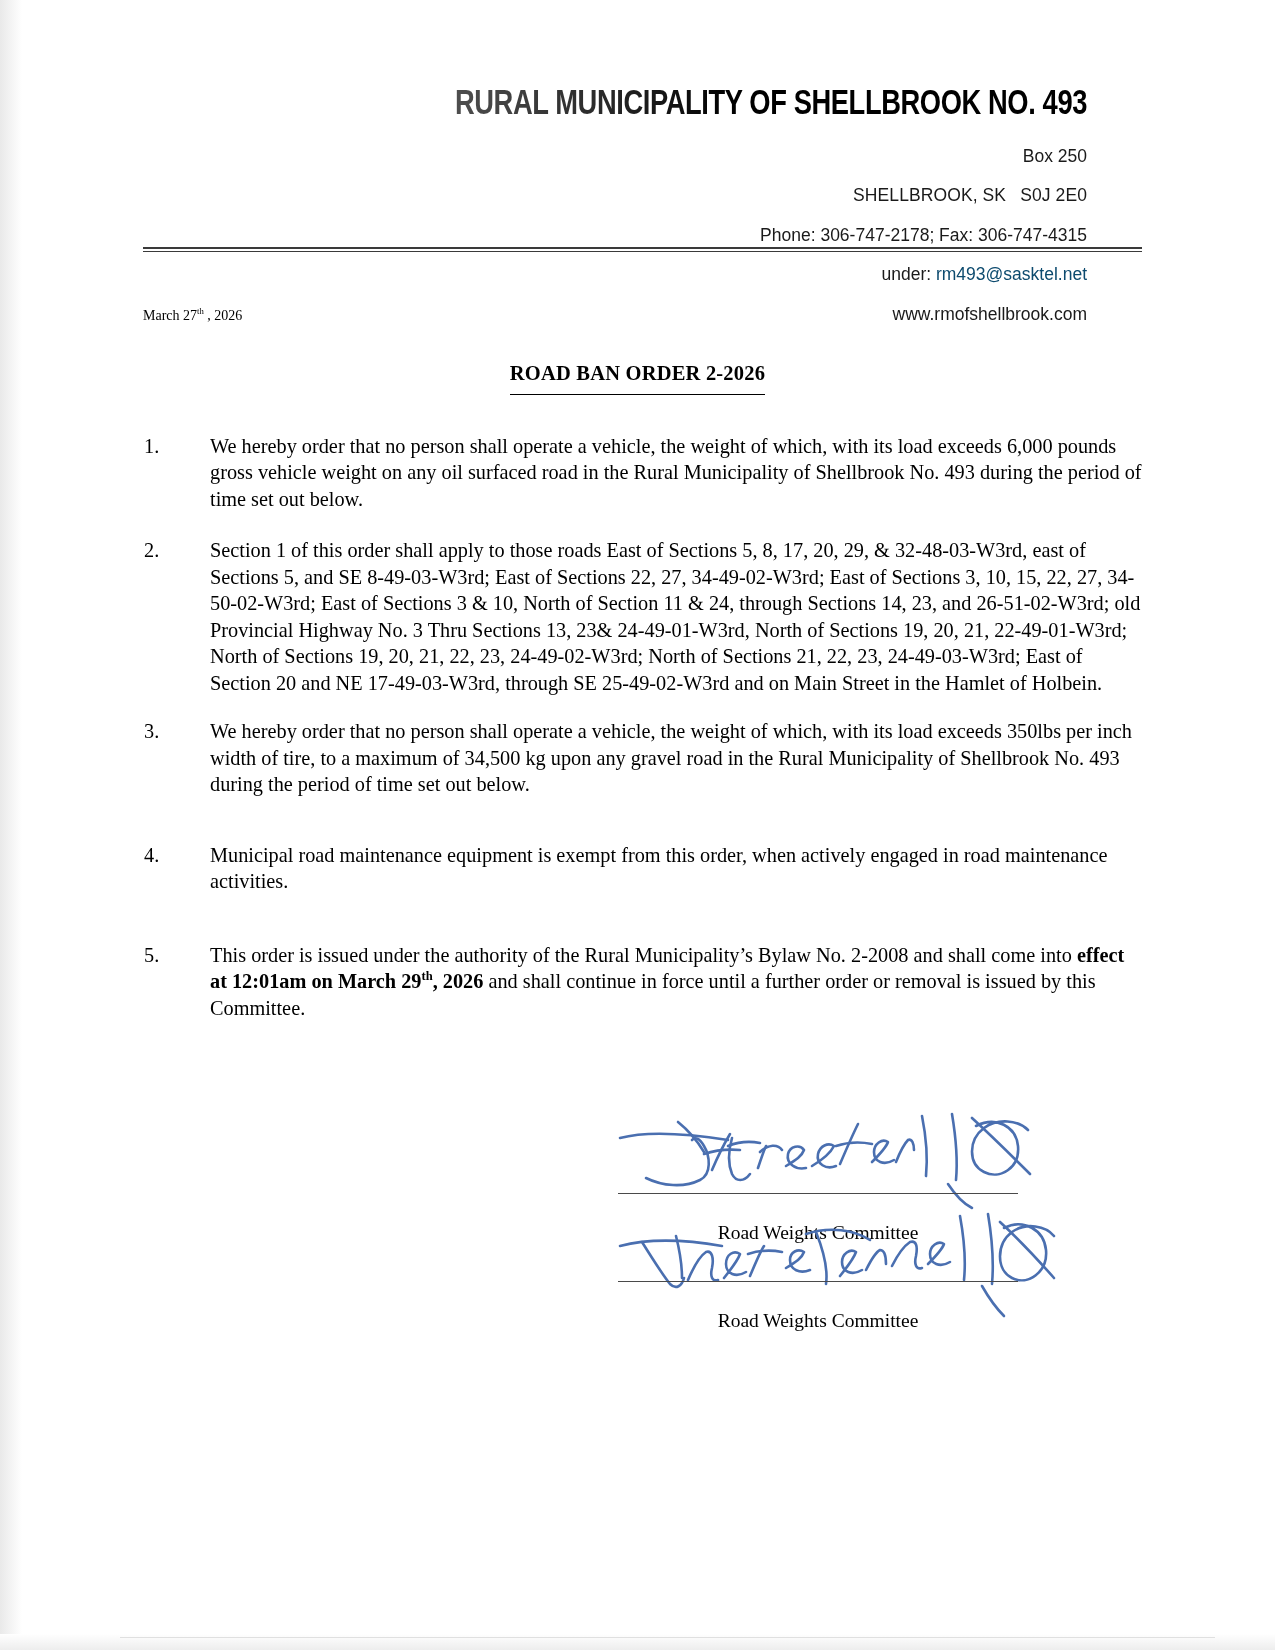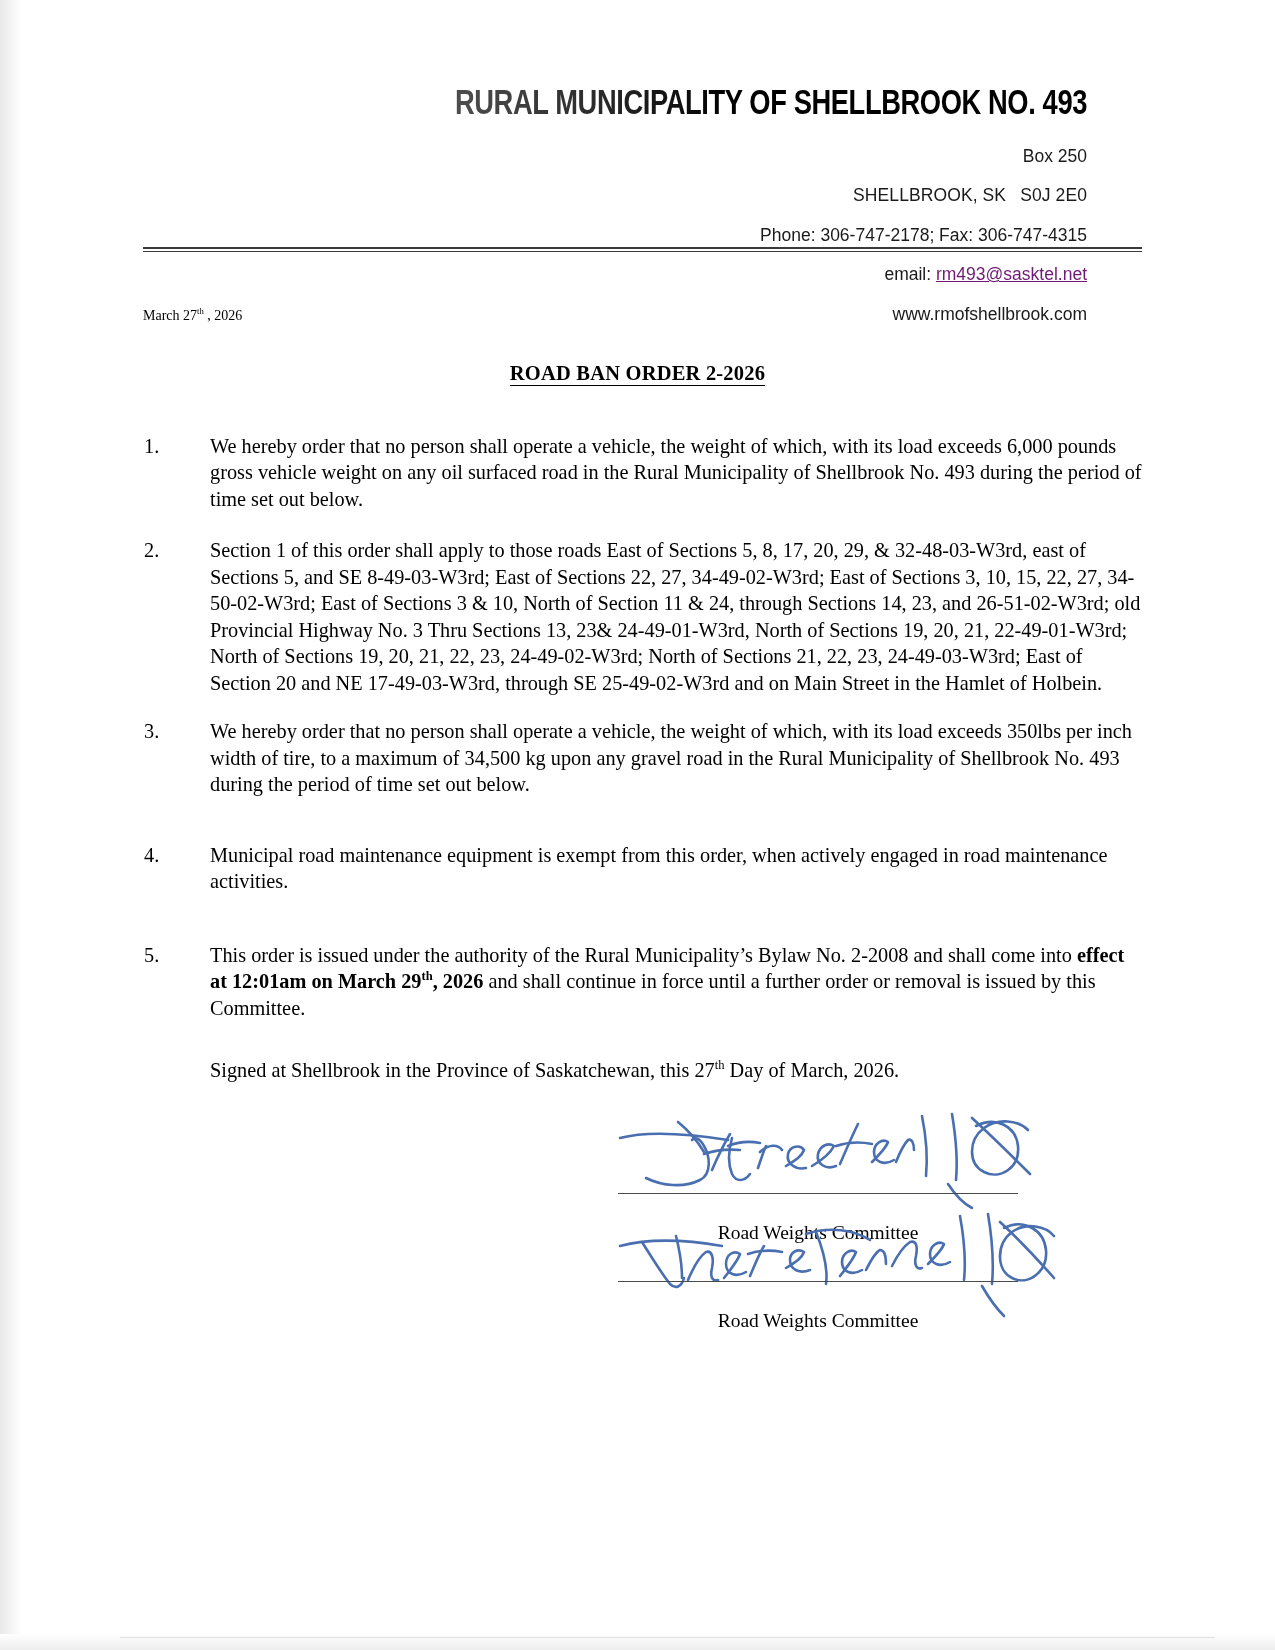--- a/index.html
+++ b/index.html
@@ -42,22 +42,21 @@
     text-align:right;
     font-family:"Liberation Sans", sans-serif;
     font-size:17.5px;
     line-height:1.34;
     color:#1a1a1a;
   }
   .addr .line { white-space:nowrap;margin-top:16px; }
   .addr b { font-weight:400; letter-spacing:0.1px; }
   .addr .sp { display:inline-block; width:14px; }
   .mail-link {
-    color:#701a75;
-    text-decoration:underline;
+    color:#0c4a6e;
   }
   .rule-wrap {
     position:absolute;
     left:143px; right:133px;
     top:247px;
     height:6px;
   }
   .rule-wrap .r1 { height:2px; background:#3a3a3a; }
   .rule-wrap .r2 { height:1px; background:#3a3a3a; margin-top:2px; }
 
@@ -70,21 +69,21 @@
   sup { font-size:0.62em; vertical-align:super; line-height:0; }
 
   .doc-title {
     position:absolute;
     left:0; right:0; top:362px;
     text-align:center;
     font-size:20.5px;
     font-weight:700;
     letter-spacing:0.2px;
   }
-  .doc-title span { border-bottom:1.6px solid #000; padding-bottom:1px; }
+  .doc-title span { border-bottom:1.6px solid #000; padding-bottom:10px; }
 
   .items {
     position:absolute;
     left:143px; right:130px;
     top:433px;
   }
   .item {
     position:relative;
     padding-left:67px;
     font-size:20.3px;
@@ -138,21 +137,21 @@
   <div class="letterhead">
     <div class="org-title">RURAL MUNICIPALITY OF SHELLBROOK NO. 493</div>
 
     <div class="addr">
       <div class="line">Box 250</div>
       <div class="line">
         <b>SHELLBROOK, SK</b><span class="sp"></span><b>S0J 2E0</b>
       </div>
       <div class="line">Phone: 306-747-2178;   Fax: 306-747-4315</div>
       <div class="line">
-        <span>email:</span>
+        <span>under:</span>
         <span class="mail-link">rm493@sasktel.net</span>
       </div>
       <div class="line">www.rmofshellbrook.com</div>
     </div>
 
     <div class="rule-wrap">
       <div class="r1"></div>
       <div class="r2"></div>
     </div>
   </div>
@@ -181,21 +180,20 @@
     <div class="item item-gap-4">
       <span class="num">4.</span>
       <span>Municipal road maintenance equipment is exempt from this order, when actively engaged in road maintenance activities.</span>
     </div>
 
     <div class="item">
       <span class="num">5.</span><span>This order is issued under the authority of the Rural Municipality’s Bylaw No. 2-2008 and shall come into </span><b>effect at 12:01am on March 29</b><b><sup>th</sup></b><b>, 2026</b><span> and shall continue in force until a further order or removal is issued by this Committee.</span>
     </div>
   </div>
 
-  <div class="signed-line"><span>Signed at Shellbrook in the Province of Saskatchewan, this 27</span><sup>th</sup><span> Day of March, 2026.</span></div>
 
   <div class="sigblock">
 
     <div class="sig-unit" style="top:0;">
       <svg class="ink" width="460" height="110" viewBox="0 0 460 110">
         <g fill="none" stroke="#4a6fb0" stroke-width="2.6" stroke-linecap="round" stroke-linejoin="round">
           <path d="M20 38 C50 30 90 34 128 40"></path>
           <path d="M46 78 C62 86 84 88 100 80 C112 74 110 56 104 46 C100 39 96 36 92 40"></path>
           <path d="M78 22 C88 30 98 42 104 52"></path>
           <path d="M112 70 C118 56 124 44 130 34"></path>

